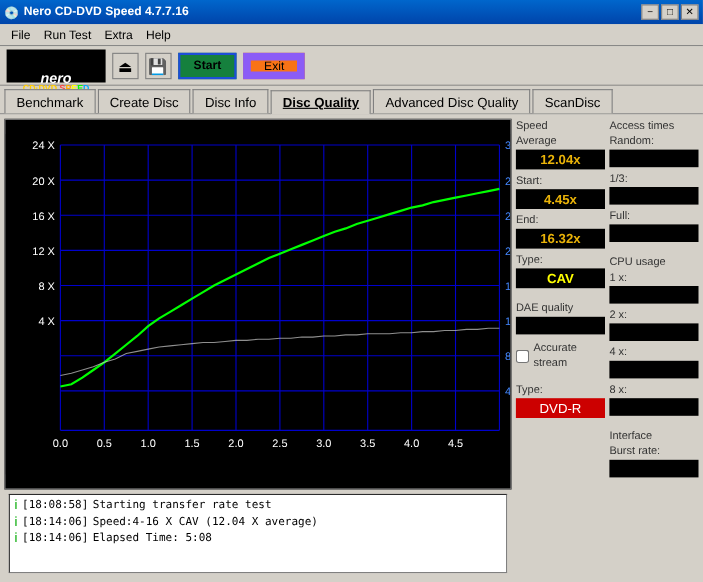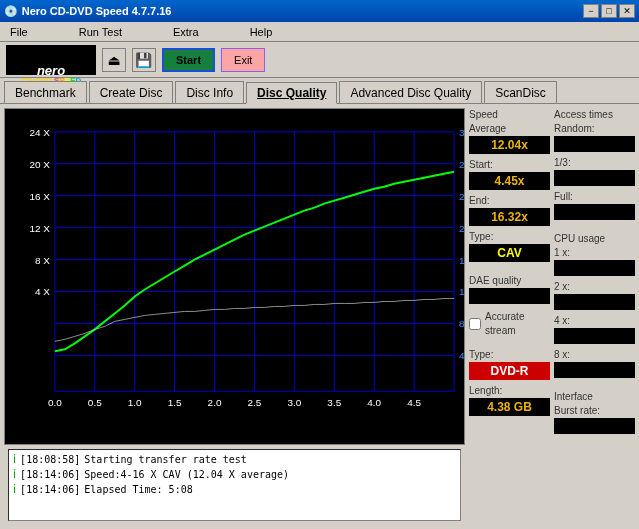--- a/index.html
+++ b/index.html
@@ -47,21 +47,20 @@
     }
 
     
     .menu-bar {
       background: #d4d0c8;
       height: 20px;
       display: flex;
       align-items: center;
       padding: 0 4px;
       border-bottom: 1px solid #808080;
-      gap: 39px;
     }
     .menu-item {
       padding: 2px 6px;
       cursor: pointer;
       font-size: 11px;
     }
 
     
     .toolbar {
       background: #d4d0c8;
@@ -121,22 +120,22 @@
       padding: 0 12px;
       background: #15803d;
       border: 2px solid #1d4ed8;
       font-size: 11px;
       cursor: pointer;
       font-weight: bold;
     }
     .exit-btn {
       height: 24px;
       padding: 0 12px;
-      background: #fca5a5;
-      border: 1px solid #8b5cf6;
+      background: #f97316;
+      border: 7px solid #8b5cf6;
       font-size: 11px;
       cursor: pointer;
     }
 
     
     .tabs {
       background: #d4d0c8;
       display: flex;
       align-items: flex-end;
       padding: 2px 4px 0;
@@ -431,25 +430,21 @@
         </div>
         <div class="checkbox-row">
           <input type="checkbox" style="">
           <span class="stat-label">Accurate stream</span>
         </div>
 
         <div style="height:6px"></div>
 
         <div class="stat-group">
           <span class="stat-label">Type:</span>
-          <div class="stat-value" style="background:#cc0000; color:white; font-weight:bold;">DVD-R</div>
-        </div>
-        <div class="stat-group">
-          <span class="stat-label">Length:</span>
-          <div class="stat-value">4.38 GB</div>
+          <div class="stat-value" style="background:#cc0000; color:white; font-weight:normal;">DVD-R</div>
         </div>
       </div>
 
       <div class="panel-col">
 
         <div class="stat-group">
           <span class="stat-label">Access times</span>
           <span class="stat-label">Random:</span>
           <div class="stat-value empty"></div>
         </div>

